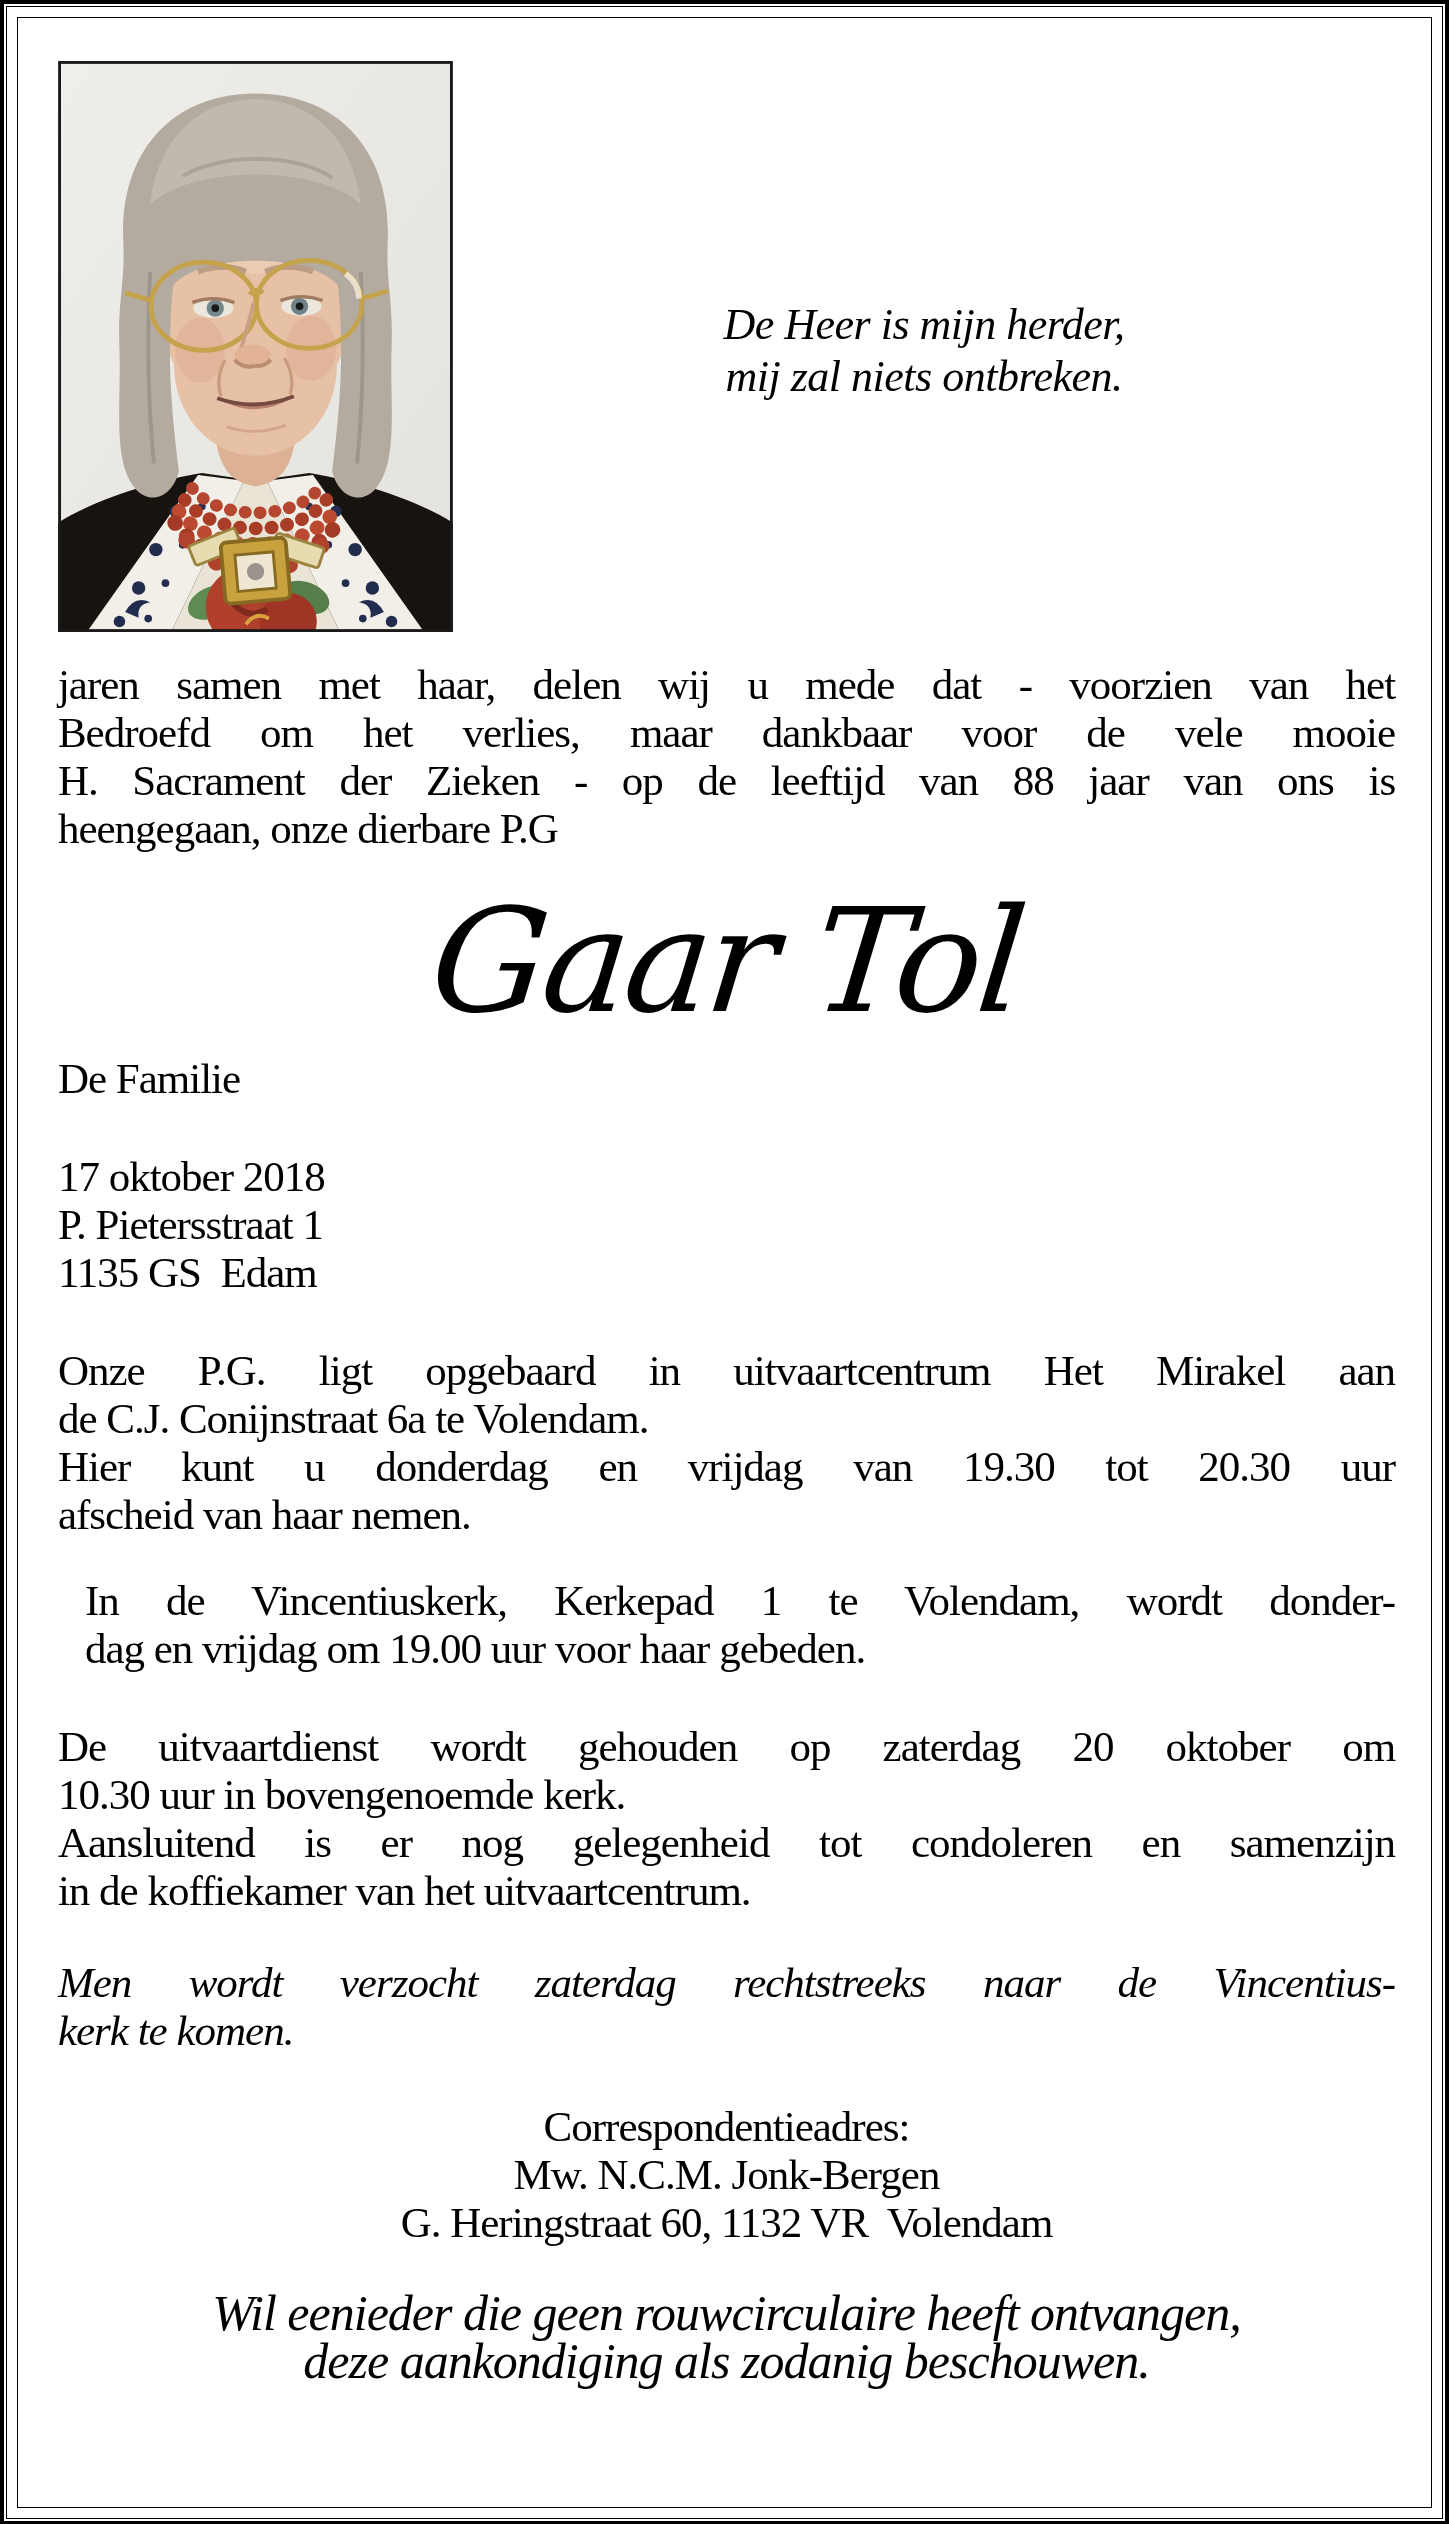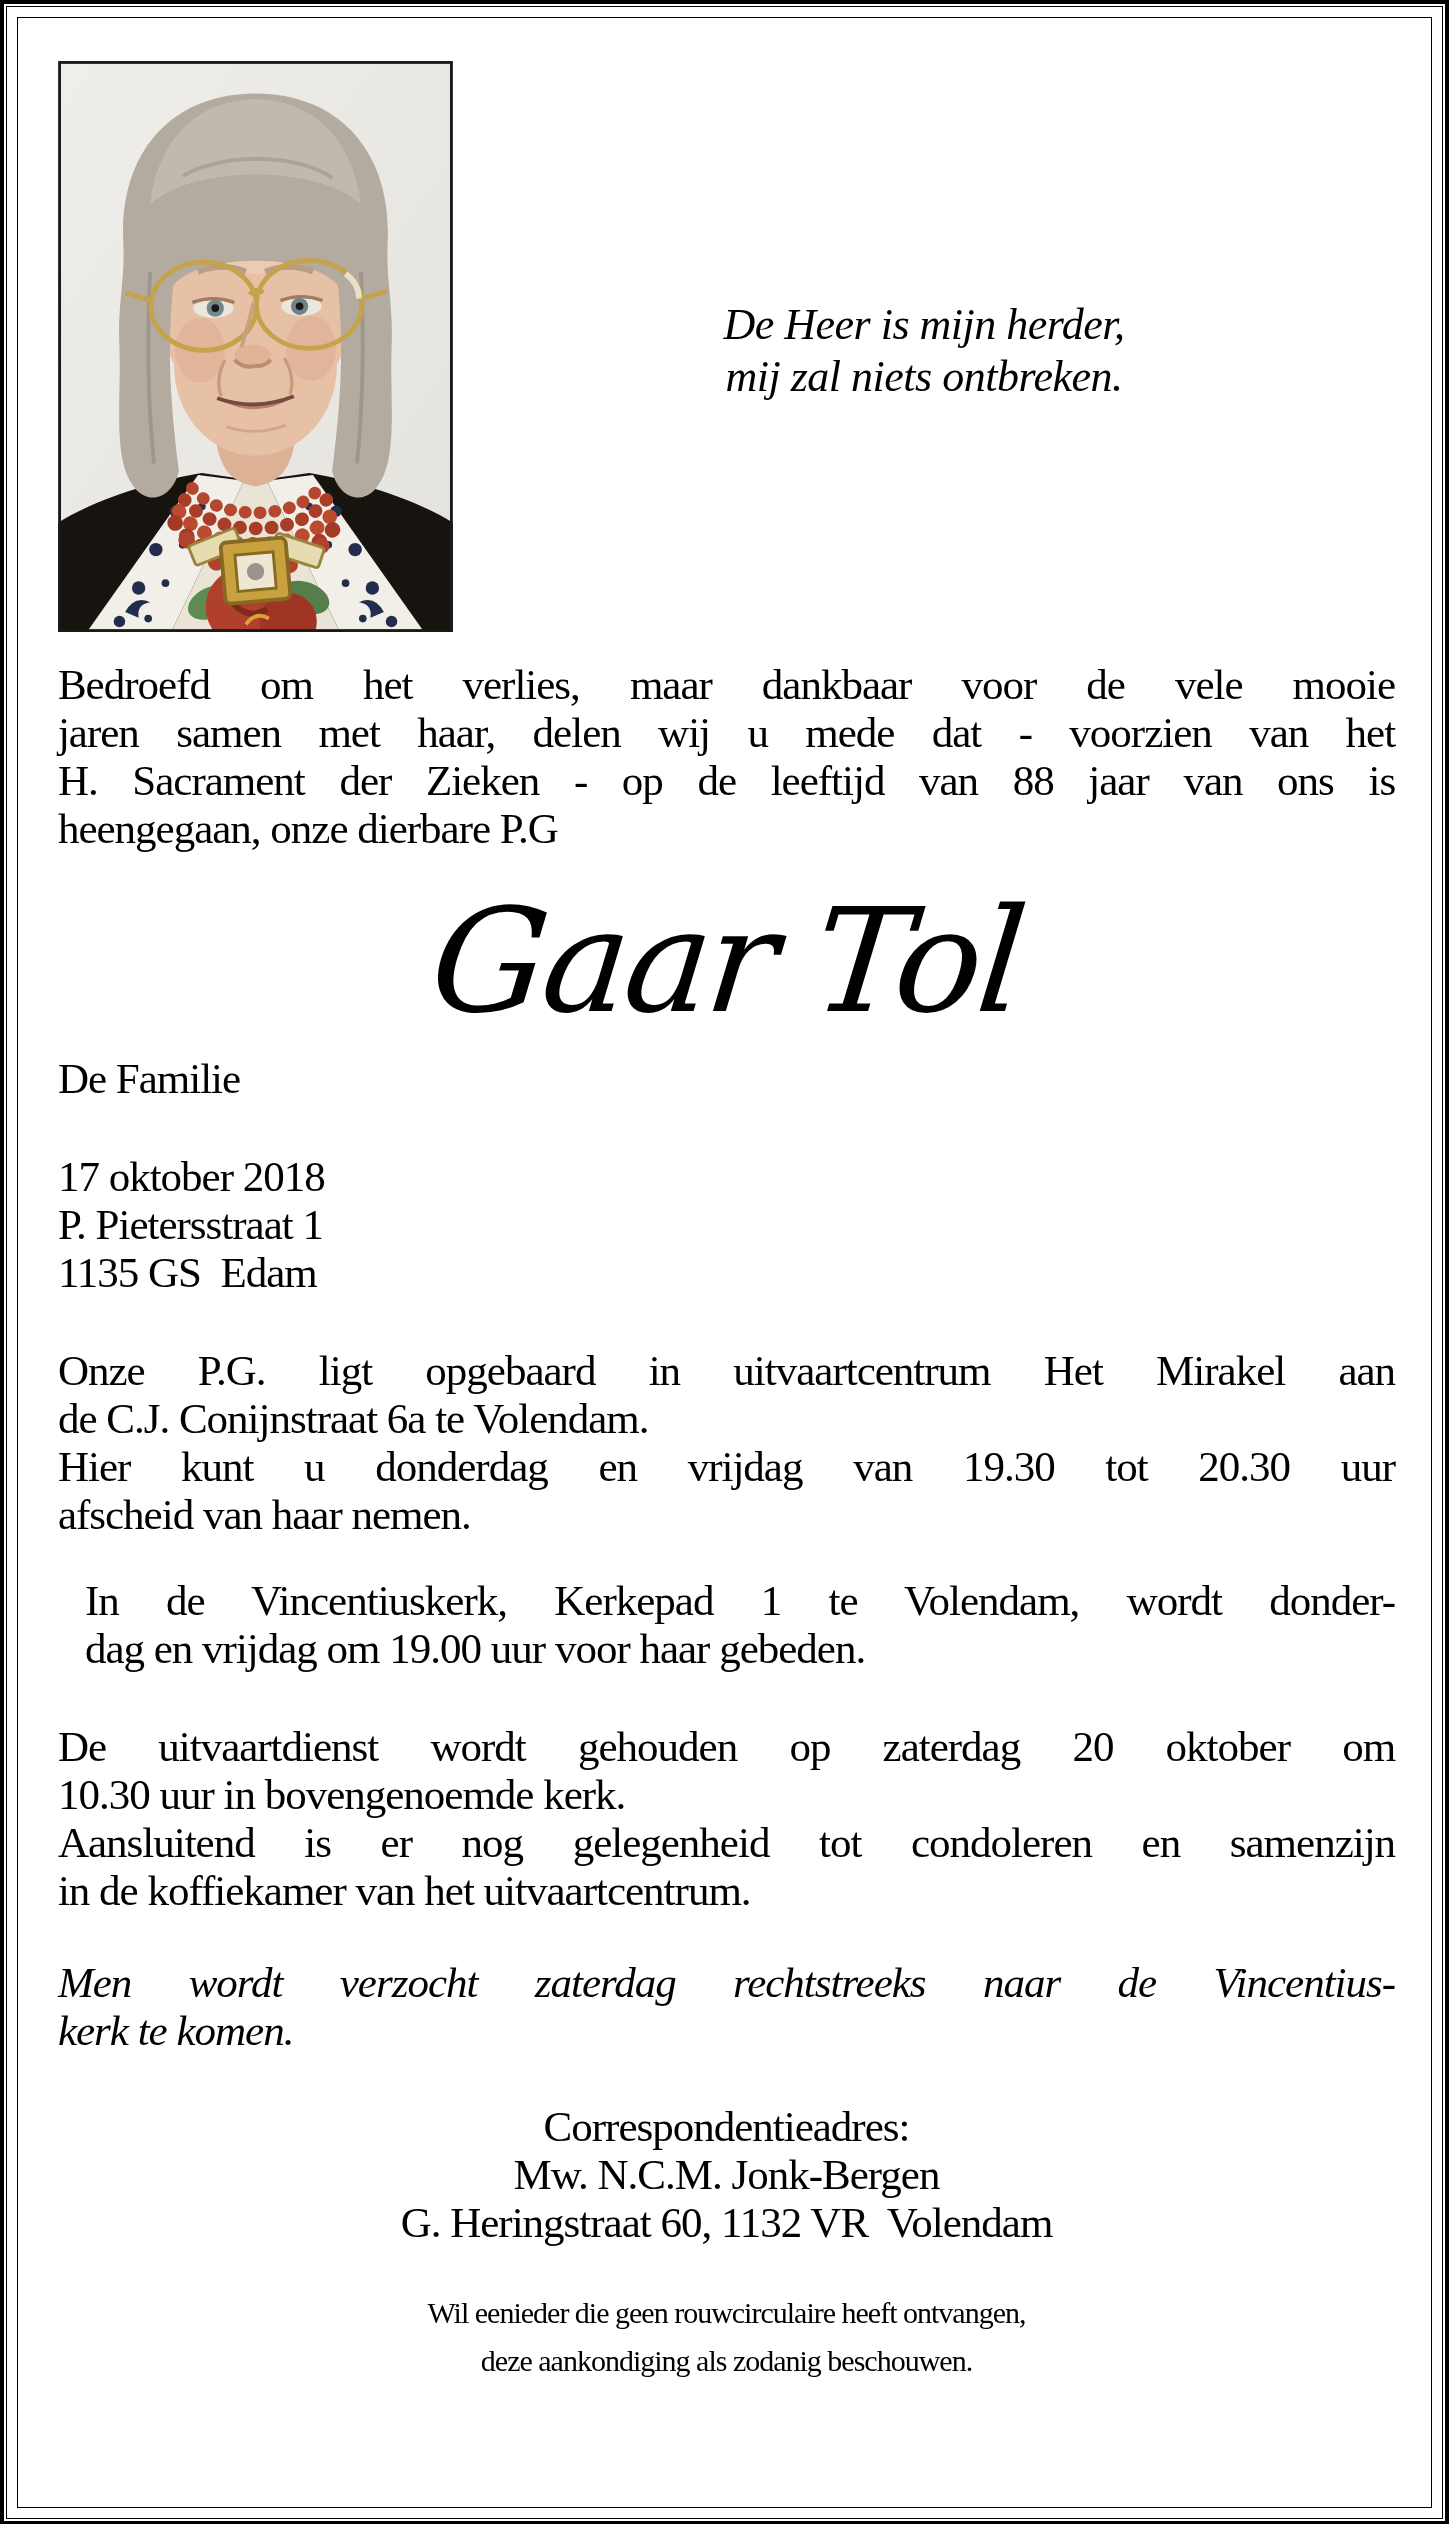--- a/index.html
+++ b/index.html
@@ -30,21 +30,21 @@
   }
   .family{text-align:left;margin-top:5.8px;}
   .dateblock{margin-top:50px;}
   .p2{margin-top:50px;}
   .p3{margin-top:38px;margin-left:27px;}
   .p4{margin-top:50px;}
   .p5{margin-top:44px;font-style:italic;}
   .center{text-align:center;}
   .cremation{margin-top:50px;}
   .corr{margin-top:48px;}
-  .closing{margin-top:42px;font-size:30px;}
+  .closing{margin-top:42px;font-style:italic;font-size:50px;}
 </style>
 </head>
 <body>
 
 <div class="page">
   <div class="f1">
     <div class="f2">
       <div class="f3">
         <div class="content">
 
@@ -159,22 +159,22 @@
                 <rect x="1.5" y="1.5" width="409" height="593" fill="none" stroke="#1a1a1a" stroke-width="3"></rect>
               </svg>
             </div>
             <div class="quote">
               <span class="ln">De Heer is mijn herder,</span>
               <span class="ln">mij zal niets ontbreken.</span>
             </div>
           </div>
 
           <p class="para p1">
+            <span class="ln j">jaren samen met haar, delen wij u mede dat - voorzien van het</span>
             <span class="ln j">Bedroefd om het verlies, maar dankbaar voor de vele mooie</span>
-            <span class="ln j">jaren samen met haar, delen wij u mede dat - voorzien van het</span>
             <span class="ln j">H. Sacrament der Zieken - op de leeftijd van 88 jaar van ons is</span>
             <span class="ln">heengegaan, onze dierbare P.G</span>
           </p>
 
           <div class="name">Gaar Tol</div>
 
           <div class="family">De Familie</div>
 
           <div class="dateblock">
             <span class="ln">17 oktober 2018</span>

